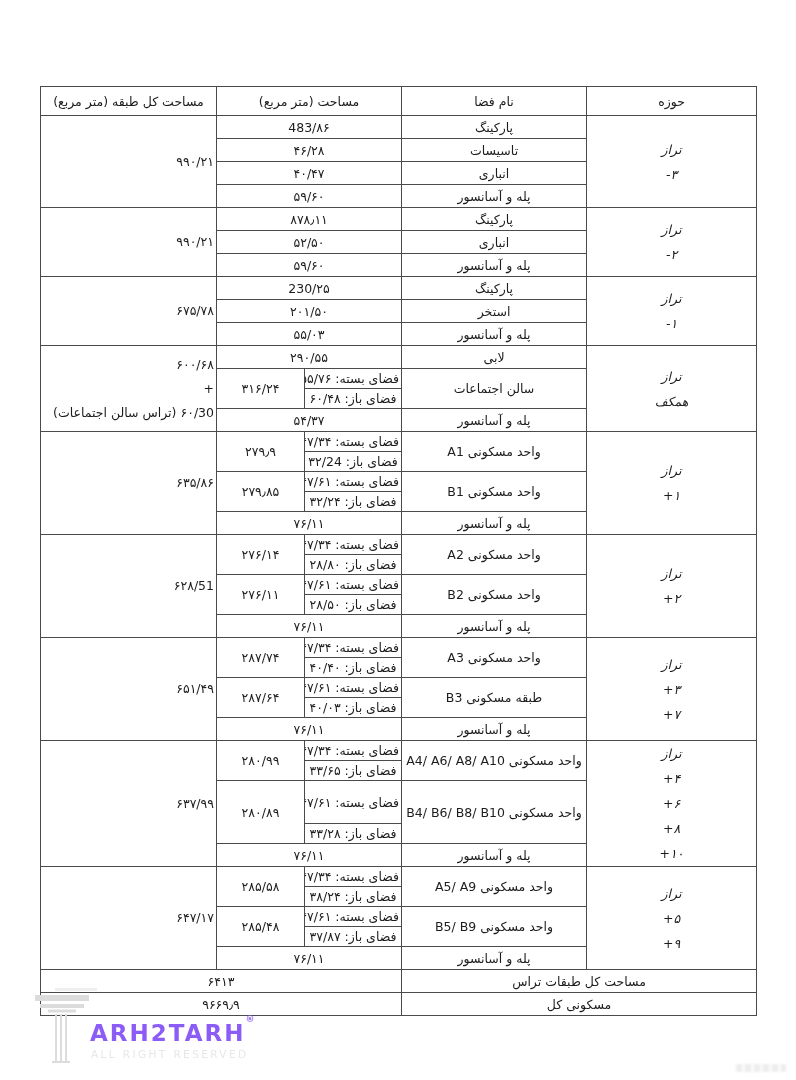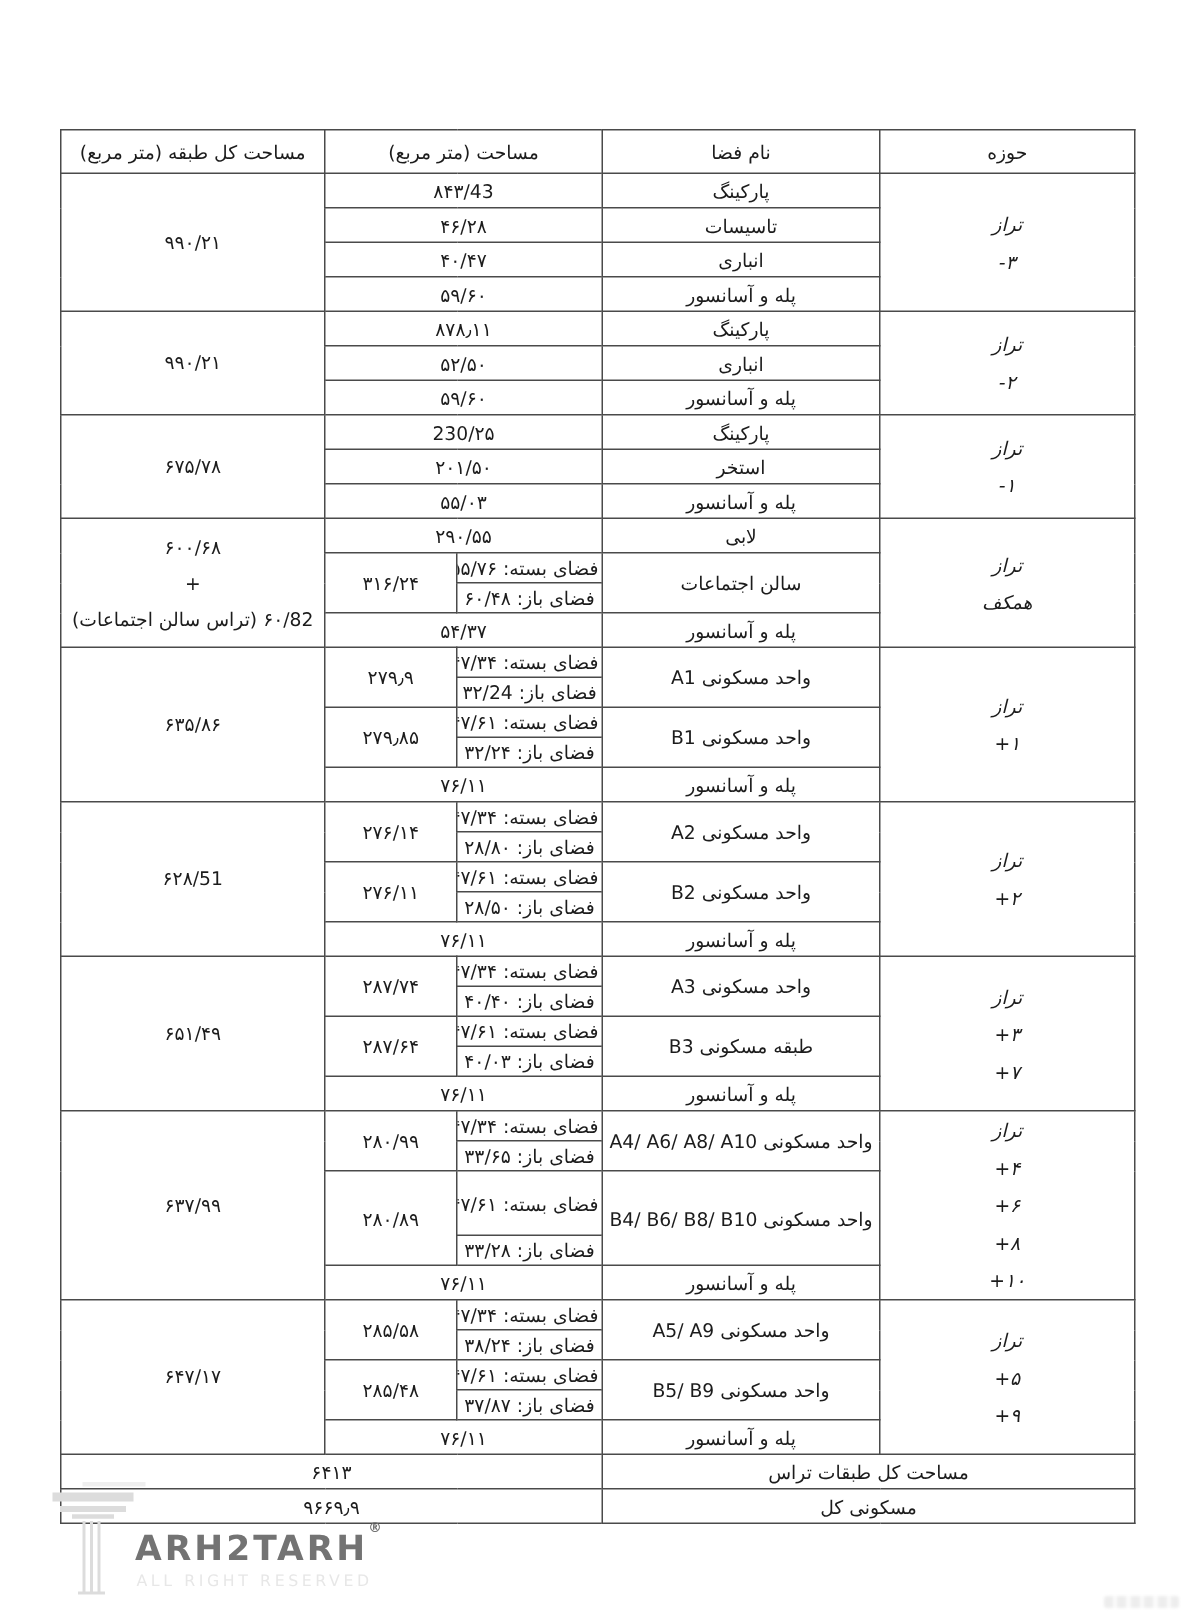--- a/index.html
+++ b/index.html
@@ -20,28 +20,28 @@
     text-align:center;vertical-align:middle;
     font-size:12.5px;font-weight:400;padding:0 2px;
     overflow:hidden;white-space:nowrap;
   }
   tr.hdr{height:29px;}
   tr.full{height:23px;}
   tr.sub{height:20px;}
   td.sublabel-cell{font-size:11.5px;}
   td.zone-cell, td.total-cell{white-space:normal;}
   .zone-line{direction:ltr;line-height:25px;font-style:italic;}
-  .total-line{line-height:24px;}
+  .total-line{line-height:24px;text-align:right;}
 
   
   .logo{position:absolute;left:34px;top:994px;width:220px;height:72px;color:#e0e0e0;}
   .logo .pillar{position:absolute;left:0;top:0;}
   .logo .brand{
     position:absolute;left:56px;top:26px;
-    font-size:23px;font-weight:700;letter-spacing:2px;color:#737373;
+    font-size:23px;font-weight:700;letter-spacing:2px;color:#8b5cf6;
   }
   .logo .reg{font-size:9px;vertical-align:top;position:relative;top:-6px;}
   .logo .sub{
     position:absolute;left:57px;top:54px;
     font-size:10.5px;letter-spacing:2.4px;color:#e7e7e7;font-weight:400;
   }
   .artifact{position:absolute;left:55px;top:988px;width:42px;height:3px;background:#efefef;}
   .corner-mark{
     position:absolute;right:10px;bottom:8px;width:50px;height:8px;
     background:repeating-linear-gradient(90deg,#ededed 0 6px,#fbfbfb 6px 9px);
@@ -69,21 +69,21 @@
         <th>مساحت کل طبقه (متر مربع)</th>
       </tr>
     </thead>
     <tbody>
         <tr class="full">
           <td class="zone-cell" rowspan="4">
             <div class="zone-line">تراز</div>
             <div class="zone-line">-۳</div>
           </td>
           <td class="name-cell">پارکینگ</td>
-          <td class="value-cell" colspan="2">۸۴۳/43</td>
+          <td class="value-cell" colspan="2">483/۸۶</td>
           <td class="total-cell" rowspan="4">
             <div class="total-line">۹۹۰/۲۱</div>
           </td>
         </tr>
         <tr class="full">
           <td class="name-cell">تاسیسات</td>
           <td class="value-cell" colspan="2">۴۶/۲۸</td>
         </tr>
         <tr class="full">
           <td class="name-cell">انباری</td>
@@ -134,21 +134,21 @@
         <tr class="full">
           <td class="zone-cell" rowspan="4">
             <div class="zone-line">تراز</div>
             <div class="zone-line">همکف</div>
           </td>
           <td class="name-cell">لابی</td>
           <td class="value-cell" colspan="2">۲۹۰/۵۵</td>
           <td class="total-cell" rowspan="4">
             <div class="total-line">۶۰۰/۶۸</div>
             <div class="total-line">+</div>
-            <div class="total-line">۶۰/82 (تراس سالن اجتماعات)</div>
+            <div class="total-line">۶۰/30 (تراس سالن اجتماعات)</div>
           </td>
         </tr>
         <tr class="sub">
           <td class="name-cell" rowspan="2">سالن اجتماعات</td>
           <td class="sublabel-cell">فضای بسته: ۲۵۵/۷۶</td>
           <td class="value-cell" rowspan="2">۳۱۶/۲۴</td>
         </tr>
         <tr class="sub">
           <td class="sublabel-cell">فضای باز: ۶۰/۴۸</td>
         </tr>

